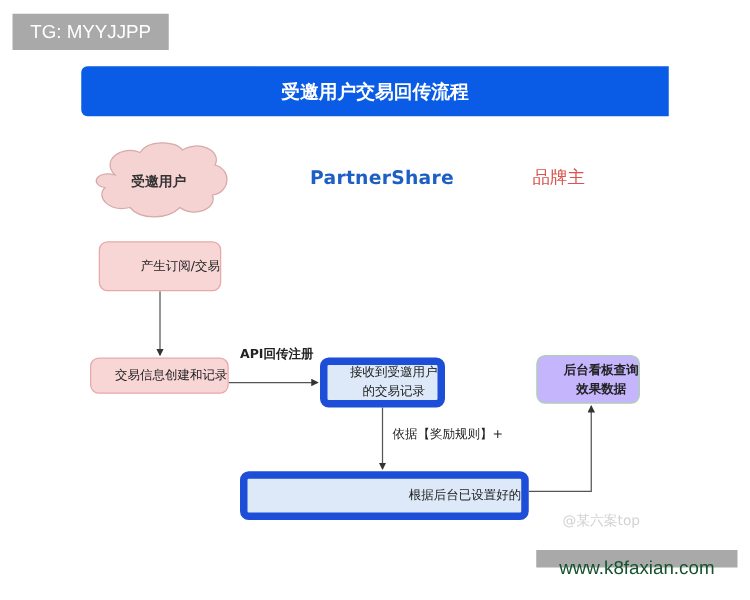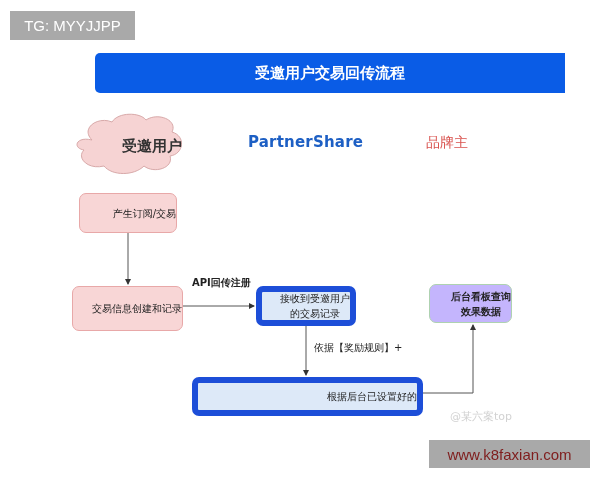--- a/index.html
+++ b/index.html
@@ -1,36 +1,36 @@
 <!DOCTYPE html>
 <html><head>
 <meta charset="utf-8">
 <style>
   html,body{margin:0;padding:0;}
   body{width:600px;height:480px;background:#ffffff;position:relative;overflow:hidden;font-family:"DejaVu Sans",sans-serif;}
   .abs{position:absolute;}
   .tag{left:10px;top:11px;width:125px;height:29px;background:#a9a9a9;color:#fff;font-size:15px;line-height:29px;text-align:center;font-family:"Liberation Sans",sans-serif;}
-  .title{left:65px;top:53px;width:470px;height:40px;background:#0a5ce6;border-radius:5px 0 0 5px;color:#fff;font-weight:bold;font-size:15px;line-height:40px;text-align:center;margin-left:30px;}
-  .cloud-label{left:72px;top:118px;width:110px;height:56px;line-height:56px;text-align:right;font-size:15px;font-weight:bold;color:#333;}
+  .title{left:65px;top:53px;width:470px;height:40px;background:#0a5ce6;border-radius:5px 0 0 5px;color:#fff;font-weight:bold;font-size:15px;line-height:40px;text-align:center;}
+  .cloud-label{left:72px;top:118px;width:110px;height:56px;line-height:56px;text-align:center;font-size:11px;font-weight:bold;color:#333;}
   .brand{left:248px;top:128px;width:110px;height:28px;line-height:28px;font-size:15px;font-weight:bold;color:#1d5fc4;font-family:"DejaVu Sans",sans-serif;letter-spacing:0.2px;}
   .brand2{left:426px;top:128px;width:60px;height:28px;line-height:28px;font-size:14px;color:#d9534f;}
   .box{border-radius:7px;box-sizing:border-box;display:flex;align-items:center;justify-content:flex-end;text-align:center;font-size:10px;color:#222;line-height:15px;}
   .pink{background:#f8d6d6;border:1px solid #e8a8a8;}
   .blue{background:#dde9f8;border:6px solid #1d4ed8;}
   .green{background:#c4b5fd;border:1px solid #aed2b0;}
   .b1{left:79px;top:193px;width:98px;height:40px;}
-  .b2{left:72px;top:286px;width:111px;height:45px;}
+  .b2{left:72px;top:286px;width:111px;height:29px;}
   .b3{left:256px;top:286px;width:100px;height:40px;}
   .b4{left:429px;top:284px;width:83px;height:39px;font-weight:bold;}
   .b5{left:192px;top:377px;width:231px;height:39px;}
   .lbl{font-size:10px;color:#222;}
   .api{left:192px;top:276px;font-weight:bold;font-size:10px;}
   .rule{left:314px;top:340px;font-size:10px;line-height:15px;}
   .wm{left:450px;top:409px;font-size:11px;color:#d2d2d2;}
-  .url{left:429px;top:440px;width:161px;height:28px;background:#a9a9a9;color:#7f1d1d;font-size:15px;line-height:30px;text-align:center;font-family:"Liberation Sans",sans-serif;}
+  .url{left:429px;top:440px;width:161px;height:14px;background:#a9a9a9;color:#14532d;font-size:15px;line-height:30px;text-align:center;font-family:"Liberation Sans",sans-serif;}
   svg.lines{position:absolute;left:0;top:0;}
 </style>
 </head>
 <body>
 
 <div class="abs tag">TG: MYYJJPP</div>
 
 <div class="abs title">受邀用户交易回传流程</div>
 
 <svg class="lines" width="600" height="480">

